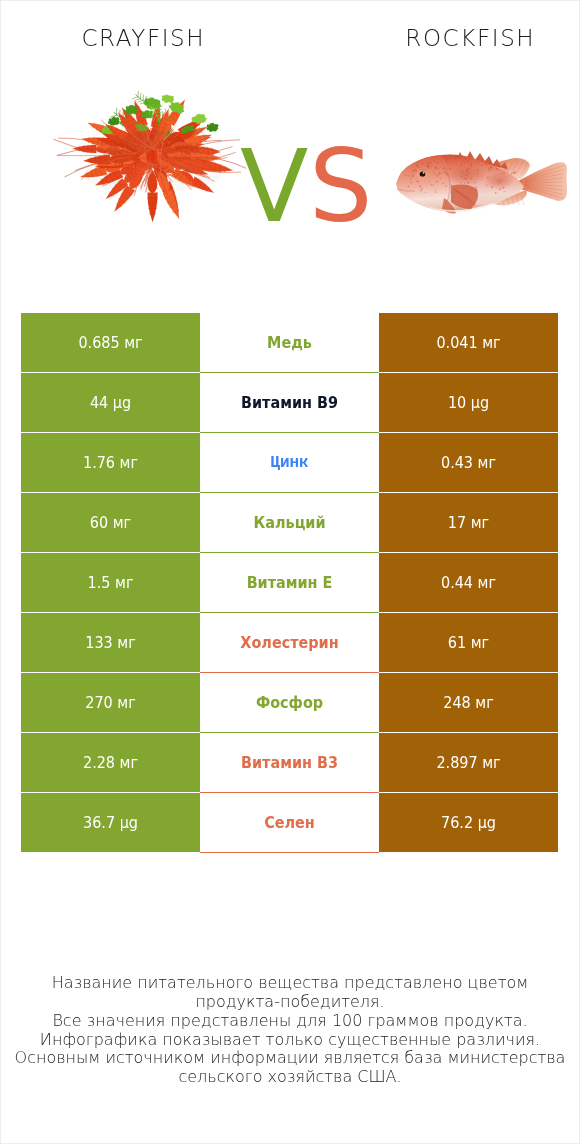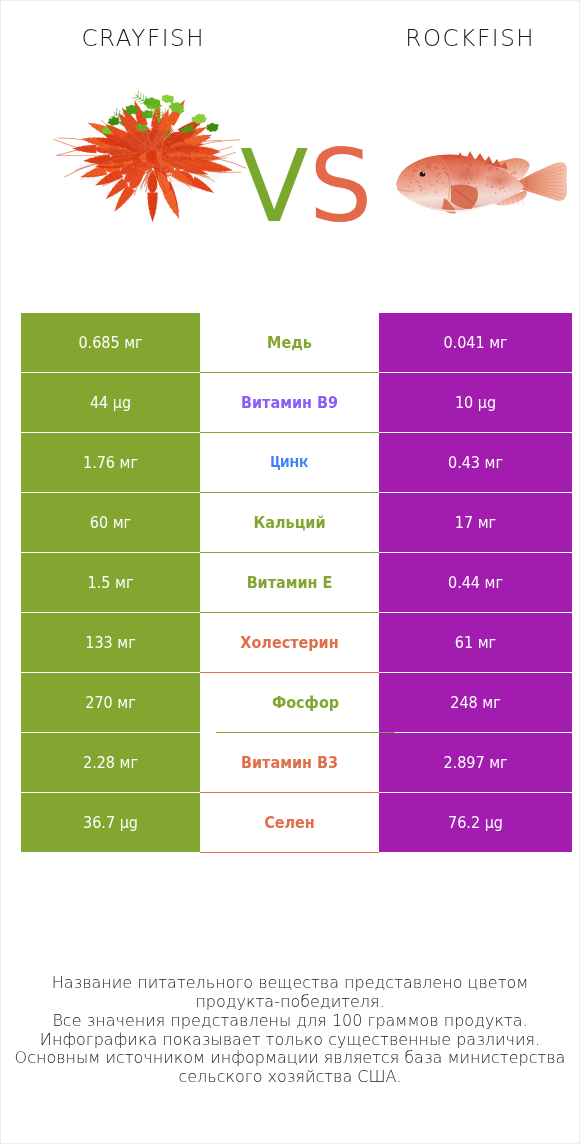--- a/index.html
+++ b/index.html
@@ -14,21 +14,21 @@
   .vs span{position:absolute;}
   .vs-v{color:#7aa82c;}
   .vs-s{color:#e4694a;}
   .img-left{position:absolute;left:20px;top:74px;width:233px;height:167px;}
   .img-right{position:absolute;left:378px;top:143px;width:180px;height:78px;}
   .table{position:absolute;left:0;top:313px;width:580px;}
   .row{position:relative;height:58.5px;margin-bottom:1.5px;padding-left:44px;}
   .cell{position:absolute;top:0;height:58.5px;display:flex;align-items:center;justify-content:center;font-size:16px;font-family:"DejaVu Sans Condensed","DejaVu Sans",sans-serif;}
   .mid{font-weight:bold;}
   .left{left:21px;width:179px;background:#82a62f;color:#fff;}
-  .right{left:379px;width:193px;background:#a21caf;color:#fff;}
+  .right{left:379px;width:179px;background:#a16207;color:#fff;}
   .mid{left:200px;width:179px;height:60px;background:#fff;box-sizing:border-box;border-bottom:1px solid transparent;}
   .foot{position:absolute;left:0;top:974px;width:580px;text-align:center;font-size:16px;line-height:18.85px;color:#222;font-family:"DejaVu Sans",sans-serif;font-weight:300;}
 </style>
 </head>
 <body>
 
 <div class="page">
   <div class="hdr">
     <div class="ttl" id="ttl-l">CRAYFISH</div>
     <div class="ttl" id="ttl-r">ROCKFISH</div>
@@ -1356,21 +1356,21 @@
   </div>
   <div class="table" id="table">
 
   <div class="row">
         <div class="cell left">0.685 мг</div>
         <div class="cell mid" style="color: rgb(130, 166, 47); border-bottom-color: rgb(130, 166, 47);">Медь</div>
         <div class="cell right">0.041 мг</div>
       </div>
       <div class="row">
         <div class="cell left">44 µg</div>
-        <div class="cell mid" style="color: #8b5cf6; border-bottom-color: rgb(130, 166, 47);">Витамин B9</div>
+        <div class="cell mid" style="color: #0f172a; border-bottom-color: rgb(130, 166, 47);">Витамин B9</div>
         <div class="cell right">10 µg</div>
       </div>
       <div class="row">
         <div class="cell left">1.76 мг</div>
         <div class="cell mid" style="color: #3b82f6; border-bottom-color: rgb(130, 166, 47); font-family: Liberation Mono, monospace;">Цинк</div>
         <div class="cell right">0.43 мг</div>
       </div>
       <div class="row">
         <div class="cell left">60 мг</div>
         <div class="cell mid" style="color: rgb(130, 166, 47); border-bottom-color: rgb(130, 166, 47);">Кальций</div>
@@ -1381,21 +1381,21 @@
         <div class="cell mid" style="color: rgb(130, 166, 47); border-bottom-color: rgb(130, 166, 47);">Витамин E</div>
         <div class="cell right">0.44 мг</div>
       </div>
       <div class="row">
         <div class="cell left">133 мг</div>
         <div class="cell mid" style="color: rgb(224, 110, 74); border-bottom-color: rgb(224, 110, 74);">Холестерин</div>
         <div class="cell right">61 мг</div>
       </div>
       <div class="row">
         <div class="cell left">270 мг</div>
-        <div class="cell mid" style="color: rgb(130, 166, 47); border-bottom-color: rgb(130, 166, 47); margin-left: 16px;">Фосфор</div>
+        <div class="cell mid" style="color: rgb(130, 166, 47); border-bottom-color: rgb(130, 166, 47);">Фосфор</div>
         <div class="cell right">248 мг</div>
       </div>
       <div class="row">
         <div class="cell left">2.28 мг</div>
         <div class="cell mid" style="color: rgb(224, 110, 74); border-bottom-color: rgb(224, 110, 74);">Витамин B3</div>
         <div class="cell right">2.897 мг</div>
       </div>
       <div class="row">
         <div class="cell left">36.7 µg</div>
         <div class="cell mid" style="color: rgb(224, 110, 74); border-bottom-color: rgb(224, 110, 74);">Селен</div>

